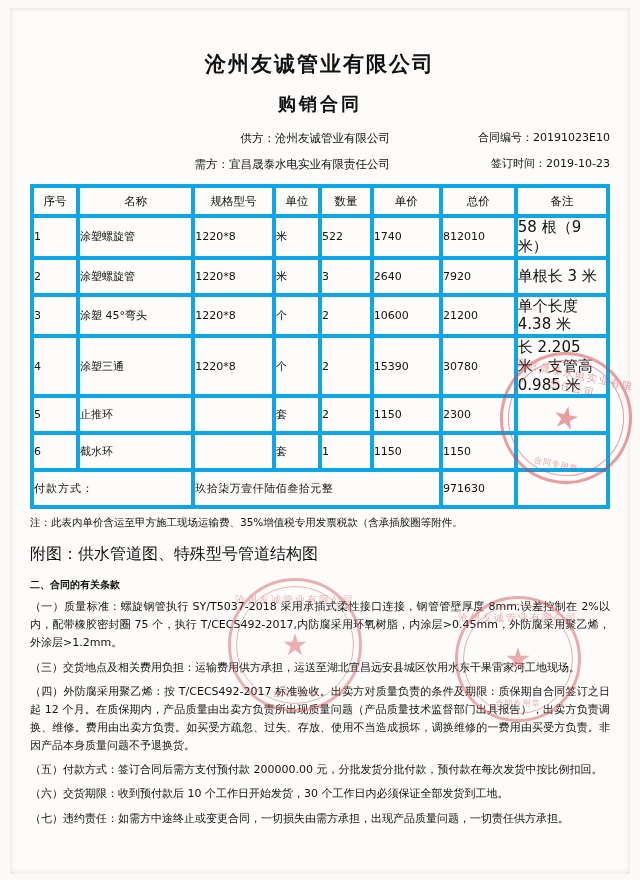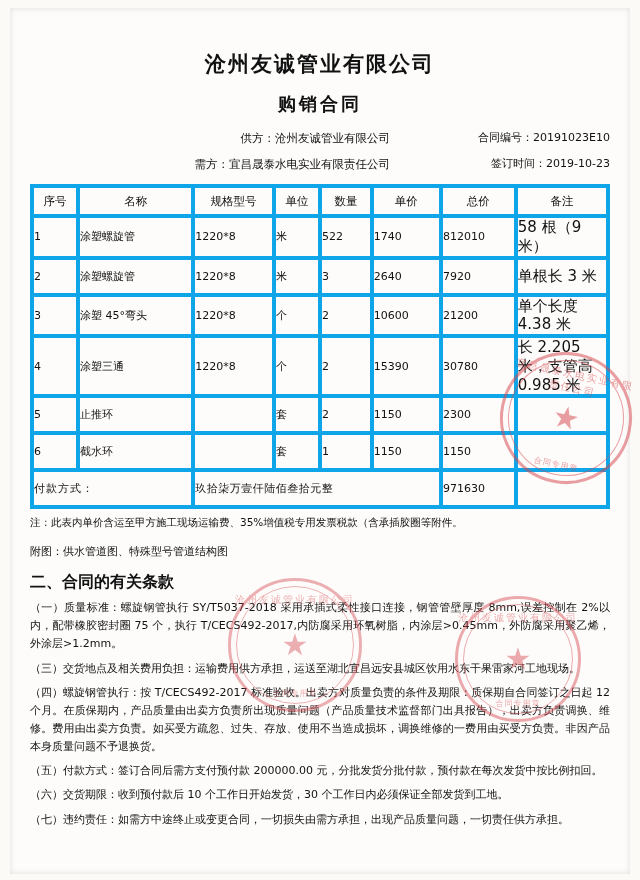--- a/index.html
+++ b/index.html
@@ -105,26 +105,26 @@
   .note-small { font-size: 15px; line-height: 1.25; }
   .sum-label { letter-spacing: 1px; }
   .sum-text { letter-spacing: 0.5px; }
   .remark {
     font-size: 10.5px;
     margin-top: 6px;
     color: #111;
     line-height: 1.4;
   }
   .attach {
-    font-size: 11px;
+    font-size: 16px;
     margin-top: 14px;
     color: #111;
   }
   .section-head2 {
-    font-size: 16px;
+    font-size: 10px;
     font-weight: bold;
     color: #111;
     margin: 13px 0 6px 0;
   }
   .clause {
     font-size: 11px;
     color: #111;
     line-height: 1.65;
     margin-bottom: 6px;
     text-align: justify;
@@ -324,21 +324,21 @@
 
     <div class="section-head2">二、合同的有关条款</div>
 
     <div class="clause">
       <span>（一）</span><span>质量标准：</span><span>螺旋钢管执行 SY/T5037-2018 采用承插式柔性接口连接，钢管管壁厚度 8mm,误差控制在 2%以内，配带橡胶密封圈 75 个，执行 T/CECS492-2017,内防腐采用环氧树脂，内涂层&gt;0.45mm，外防腐采用聚乙烯，外涂层&gt;1.2mm。</span>
     </div>
     <div class="clause">
       <span>（三）</span><span>交货地点及相关费用负担：</span><span>运输费用供方承担，运送至湖北宜昌远安县城区饮用水东干果雷家河工地现场。</span>
     </div>
     <div class="clause">
-      <span>（四）</span><span>螺旋钢管执行：</span><span>按 T/CECS492-2017 标准验收。出卖方对质量负责的条件及期限：质保期自合同签订之日起 12 个月。在质保期内，产品质量由出卖方负责所出现质量问题（产品质量技术监督部门出具报告），出卖方负责调换、维修。费用由出卖方负责。如买受方疏忽、过失、存放、使用不当造成损坏，调换维修的一费用由买受方负责。非因产品本身质量问题不予退换货。</span>
+      <span>（四）</span><span>外防腐采用聚乙烯：</span><span>按 T/CECS492-2017 标准验收。出卖方对质量负责的条件及期限：质保期自合同签订之日起 12 个月。在质保期内，产品质量由出卖方负责所出现质量问题（产品质量技术监督部门出具报告），出卖方负责调换、维修。费用由出卖方负责。如买受方疏忽、过失、存放、使用不当造成损坏，调换维修的一费用由买受方负责。非因产品本身质量问题不予退换货。</span>
     </div>
     <div class="clause">
       <span>（五）</span><span>付款方式：</span><span>签订合同后需方支付预付款 200000.00 元，分批发货分批付款，预付款在每次发货中按比例扣回。</span>
     </div>
     <div class="clause">
       <span>（六）</span><span>交货期限：</span><span>收到预付款后 10 个工作日开始发货，30 个工作日内必须保证全部发货到工地。</span>
     </div>
     <div class="clause">
       <span>（七）</span><span>违约责任：</span><span>如需方中途终止或变更合同，一切损失由需方承担，出现产品质量问题，一切责任供方承担。</span>
     </div>

